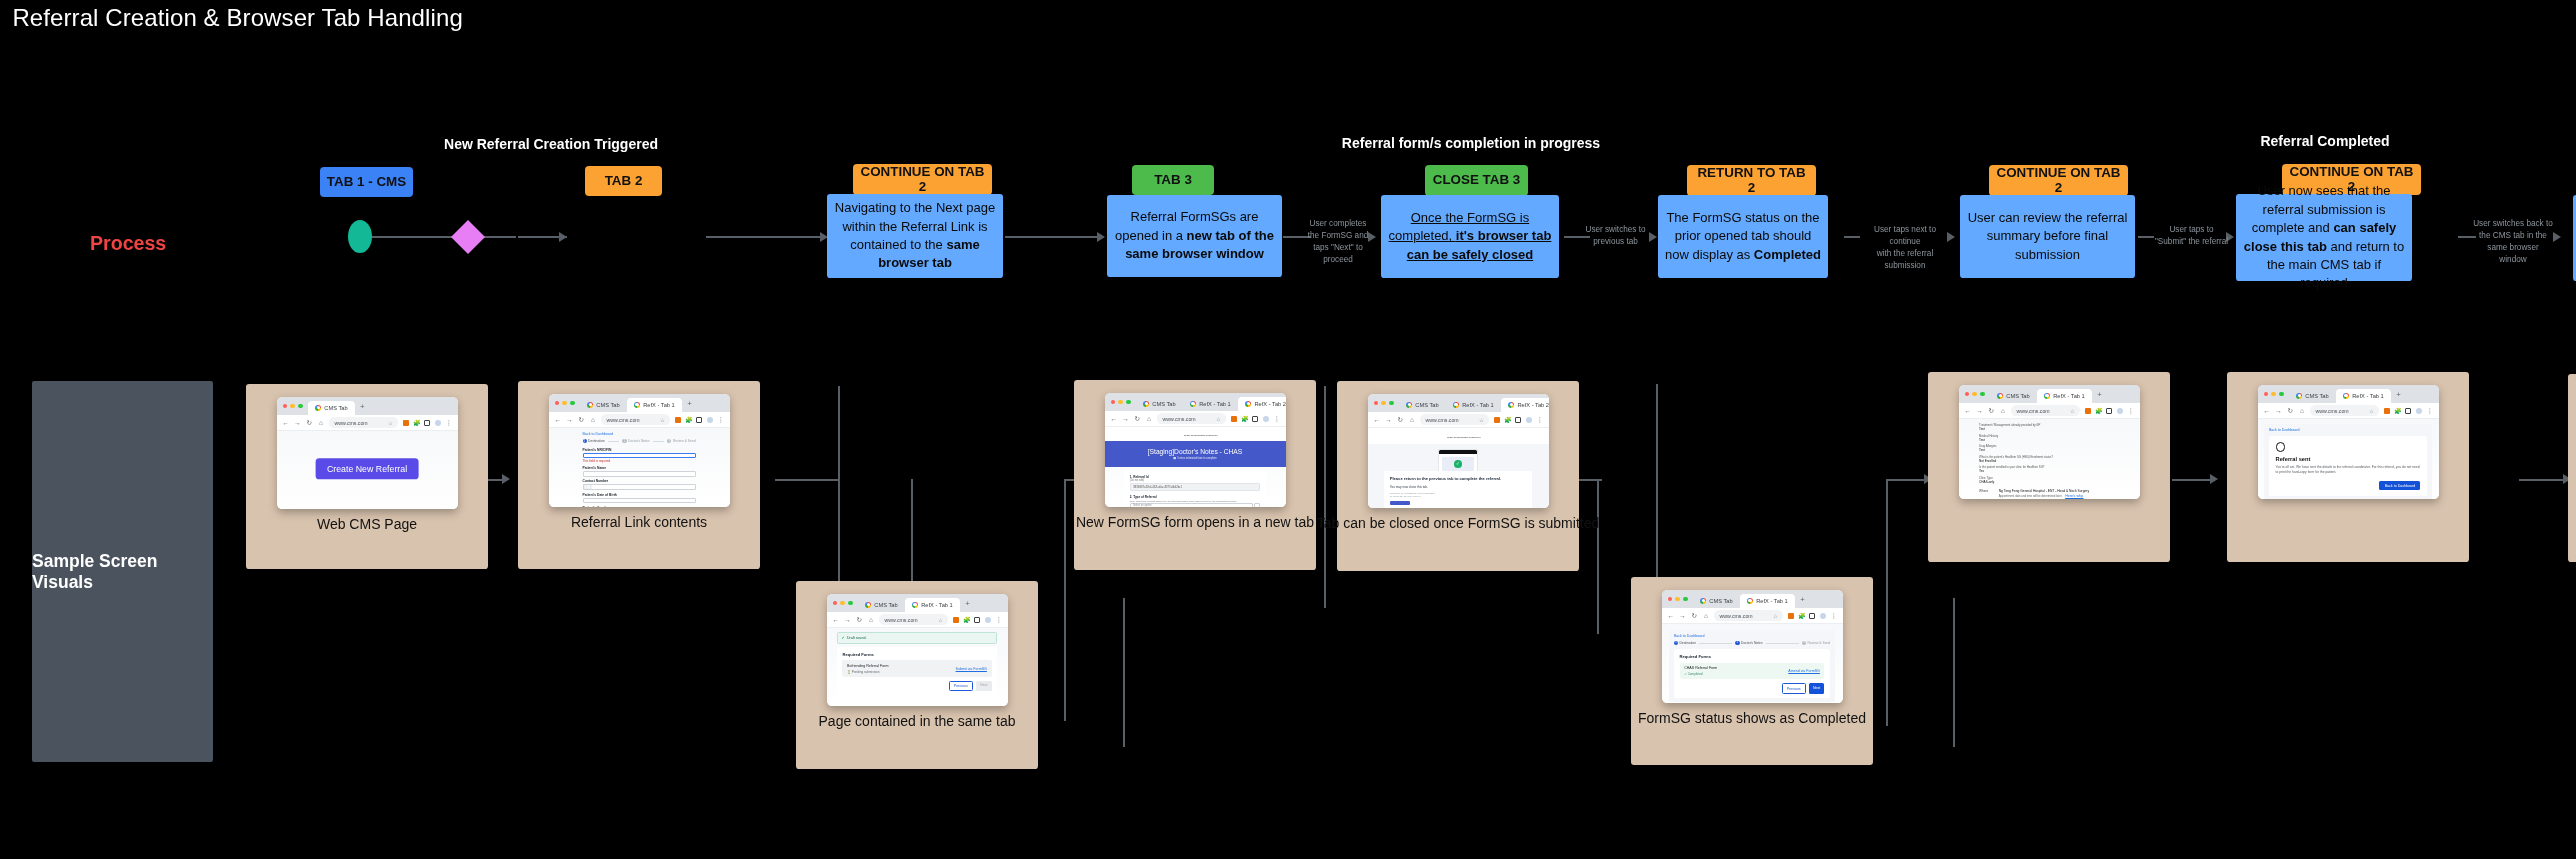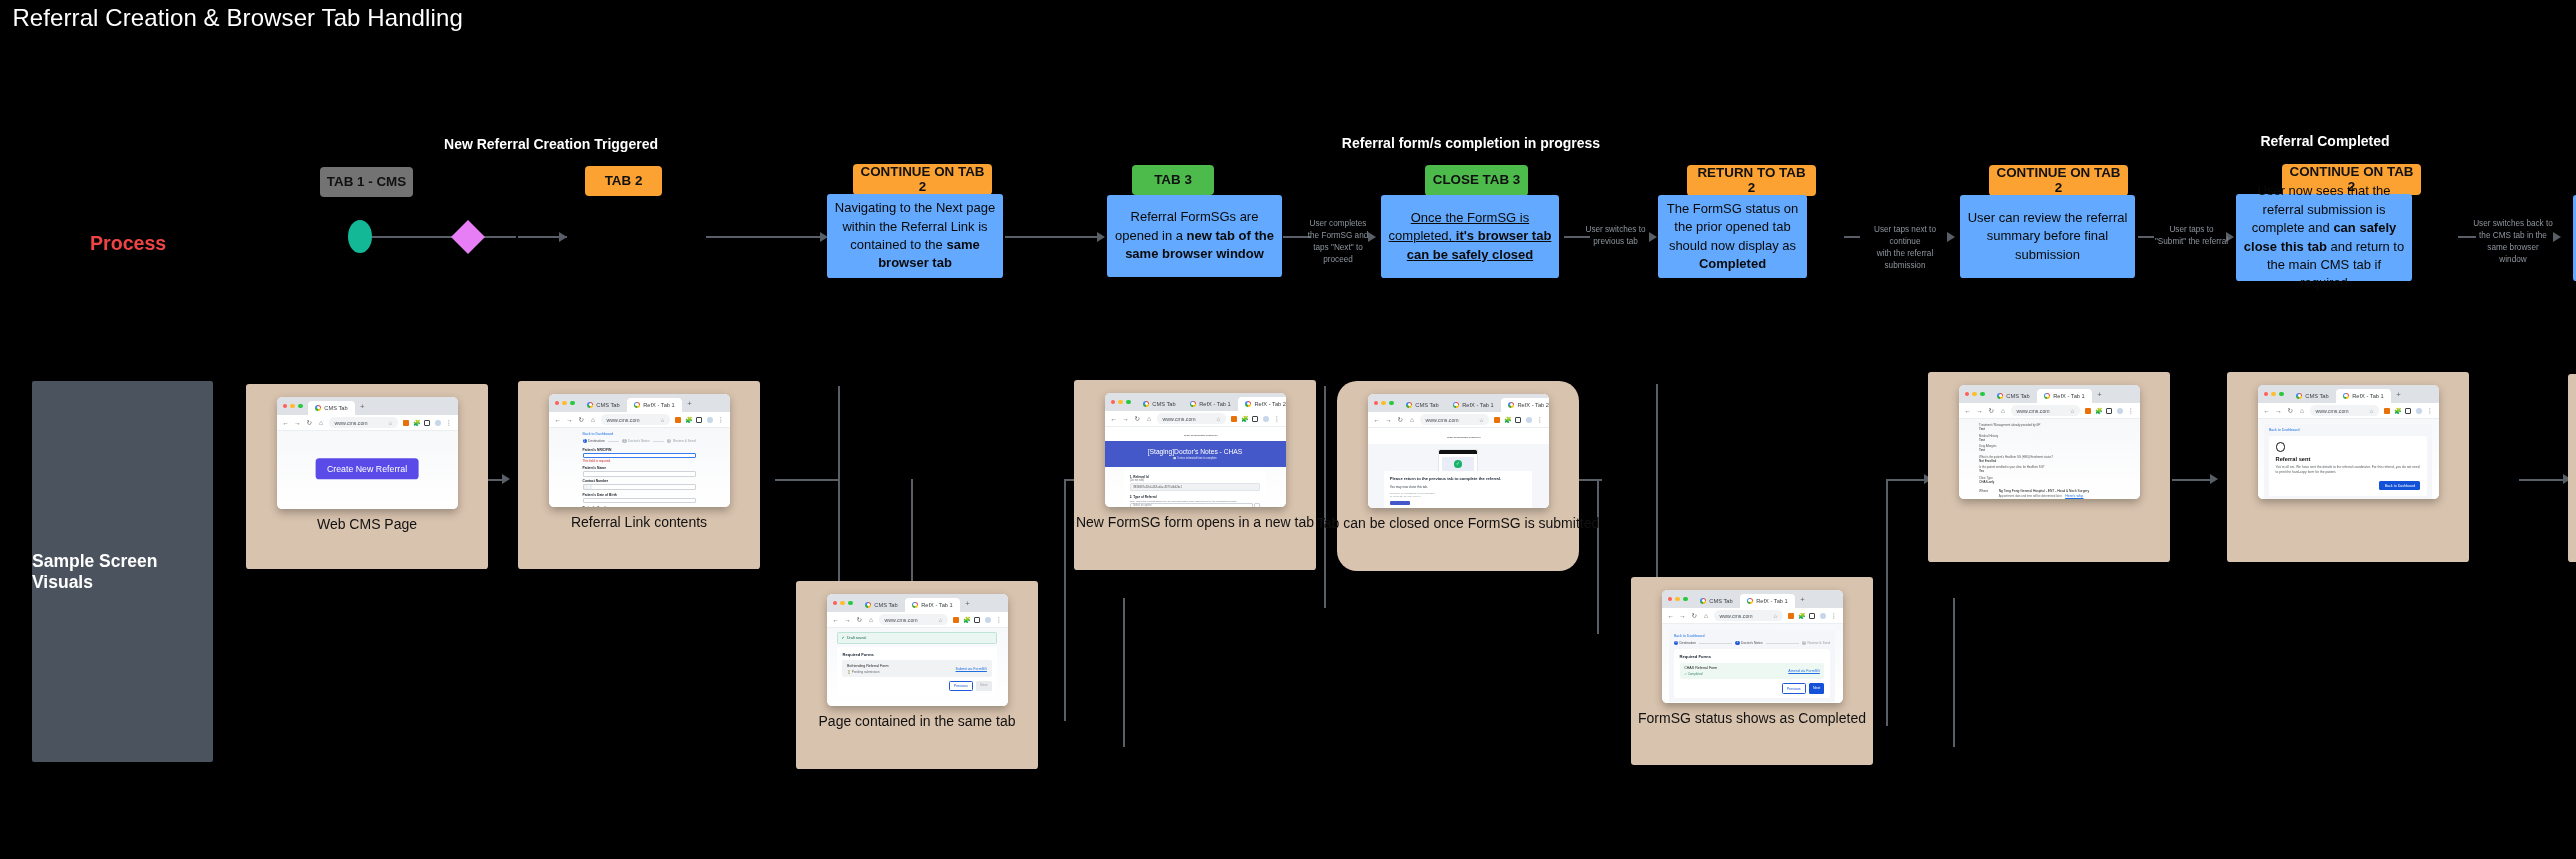--- a/index.html
+++ b/index.html
@@ -28,21 +28,21 @@
     text-align:center; white-space:nowrap;
   }
 
   
   .tab-chip{
     position:absolute; border-radius:4.1px;
     display:flex; align-items:center; justify-content:center;
     font-size:13.4px; font-weight:700; color:#111; text-align:center;
     padding:2.1px 5.2px; line-height:1.1;
   }
-  .chip-red{ background:#737373; }
+  .chip-red{ background:#3b82f6; }
   .chip-orange{ background:#FCA232; }
   .chip-green{ background:#4CBB4C; }
 
   
   .pbox{
     position:absolute; background:#63A9FF; border-radius:3.1px;
     color:#0a0a0a; font-size:13px; line-height:1.42;
     display:flex; align-items:center; justify-content:center;
     text-align:center; padding:4.1px 6.2px;
   }
@@ -242,21 +242,21 @@
   <div class="pbox" id="pb3" style="left:1107px; top:195px; width:175px; height:82px;">
       <div>Referral FormSGs are opened in a <b>new tab of the same browser window</b></div>
     </div>
 
   <div class="tab-chip chip-green" style="left:1425px; top:165px; width:103px; height:31px;">CLOSE TAB 3</div>
   <div class="pbox" id="pb4" style="left:1381px; top:195px; width:178px; height:83px;text-decoration:underline;">
       <div>Once the FormSG is completed, <b>it's browser tab can be safely closed</b></div>
     </div>
 
   <div class="tab-chip chip-orange" style="left:1687px; top:165px; width:129px; height:31px;">RETURN TO TAB 2</div>
-  <div class="pbox" id="pb5" style="left:1658px; top:195px; width:149px; height:83px;">
+  <div class="pbox" id="pb5" style="left:1658px; top:195px; width:170px; height:83px;">
       <div>The FormSG status on the prior opened tab should now display as <b>Completed</b></div>
     </div>
 
   <div class="tab-chip chip-orange" style="left:1989px; top:165px; width:139px; height:31px;">CONTINUE ON TAB 2</div>
   <div class="pbox" id="pb6" style="left:1960px; top:195px; width:175px; height:83px;">
       <div>User can review the referral summary before final submission</div>
     </div>
 
   <div class="tab-chip chip-orange" style="left:2282px; top:164px; width:139px; height:31px;">CONTINUE ON TAB 2</div>
   <div class="pbox" id="pb7" style="left:2236px; top:194px; width:176px; height:87px;">
@@ -523,21 +523,21 @@
               <div style="width:6.2px;border:0.5px solid #cfd4da;border-radius:1px;height:5.2px;"></div>
             </div>
 
           </div>
         </div>
       </div>
     </div>
     <div class="shot-caption">New FormSG form opens in a new tab</div>
   </div>
 
-  <div class="shot-card" style="left:1337px; top:381px; width:242px; height:190px;border-radius:20px;">
+  <div class="shot-card" style="left:1337px; top:381px; width:242px; height:190px;">
     <div class="browser" style="width:181px; height:114px;">
       <div class="br-tabs">
         <div class="traffic">
           <div class="dot r"></div>
           <div class="dot y"></div>
           <div class="dot g"></div>
         </div>
         <div class="br-tab">
           <span class="gicon"></span>
           <span>CMS Tab</span>

